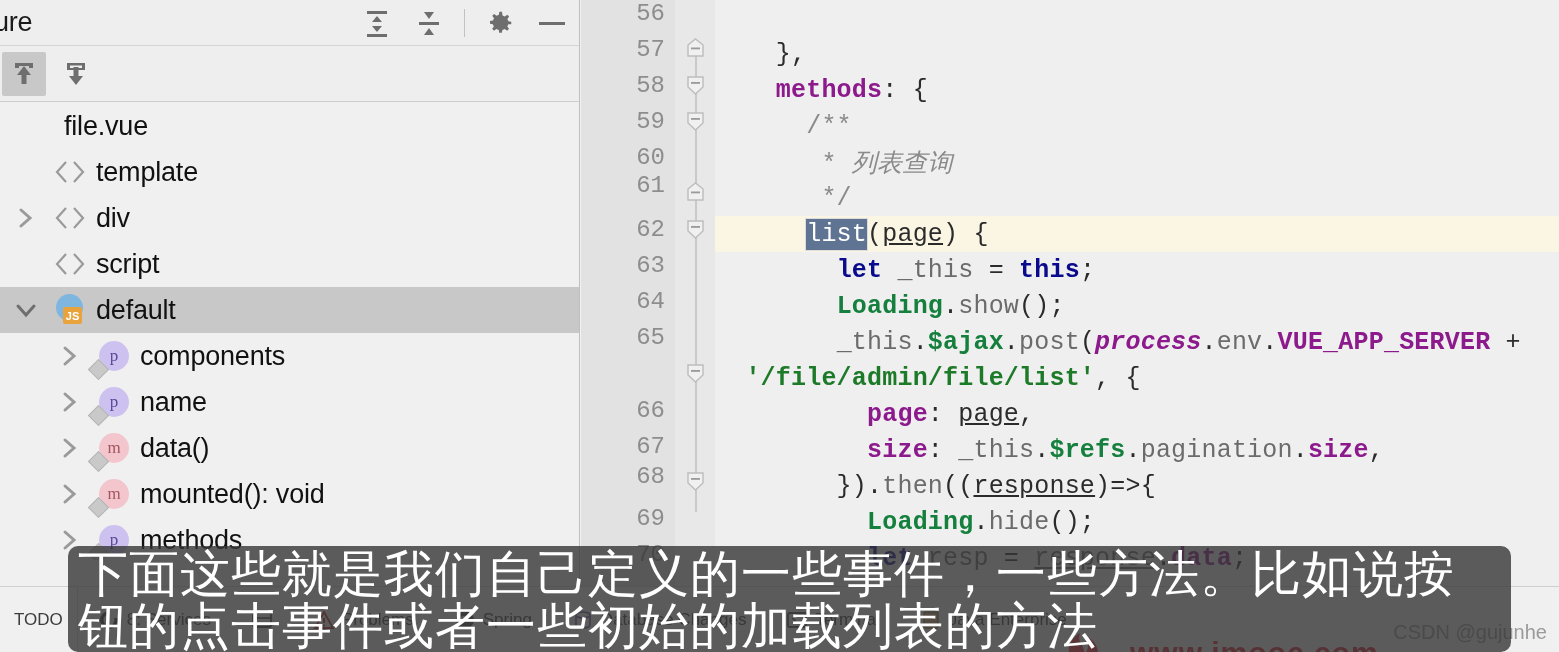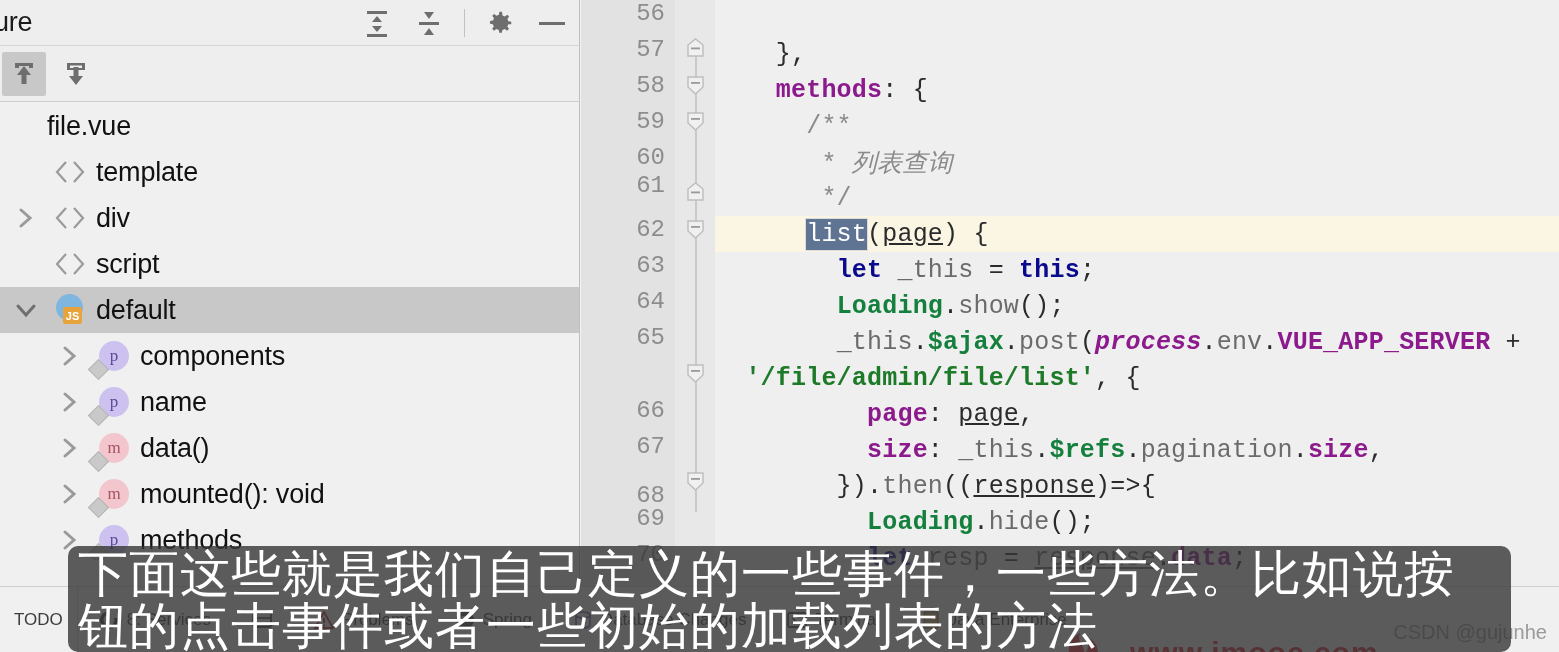--- a/index.html
+++ b/index.html
@@ -72,21 +72,21 @@
     white-space: nowrap;
   }
   .tree-row.selected { background: #c8c8c8; }
   .tree-label {
     font-size: 27px;
     color: #111111;
     letter-spacing: -0.2px;
   }
   .arrow-cell { width: 44px; display: flex; align-items: center; justify-content: center; flex: 0 0 44px; }
   .icon-cell  { width: 44px; display: flex; align-items: center; justify-content: center; flex: 0 0 44px; margin-right: 4px; }
-  .indent-0 { padding-left: 3px; }
+  .indent-0 { padding-left: 20px; }
   .indent-1 { padding-left: 4px; }
   .indent-2 { padding-left: 48px; }
 
   .badge-circle {
     position: relative;
     width: 30px; height: 30px; border-radius: 50%;
     display: flex; align-items: center; justify-content: center;
     font-size: 17px; font-family: "Liberation Serif", serif;
   }
   .badge-p { background: #cdc2ef; color: #5b4a9b; }
@@ -445,21 +445,21 @@
       <span class="lnum" style="top:72px;">58</span>
       <span class="lnum" style="top:108px;">59</span>
       <span class="lnum" style="top:144px;">60</span>
       <span class="lnum" style="top:172px;text-align:center;">61</span>
       <span class="lnum" style="top:216px;">62</span>
       <span class="lnum" style="top:252px;">63</span>
       <span class="lnum" style="top:288px;">64</span>
       <span class="lnum" style="top:324px;">65</span>
       <span class="lnum" style="top:397px;">66</span>
       <span class="lnum" style="top:433px;">67</span>
-      <span class="lnum" style="top:482px;text-align:center;">68</span>
+      <span class="lnum" style="top:463px;text-align:center;">68</span>
       <span class="lnum" style="top:505px;">69</span>
       <span class="lnum" style="top:541px;">70</span>
     </div>
 
     <div class="fold-col">
       <div class="fold-line"></div>
 
       <span class="fold-marker" style="top:38px;">
         <svg width="21" height="21" viewBox="0 0 21 21">
             <path d="M3 7 L10.5 1 L18 7 L18 18 L3 18 Z" fill="#f0f0f0" stroke="#bdbdbd" stroke-width="1.4"></path>

